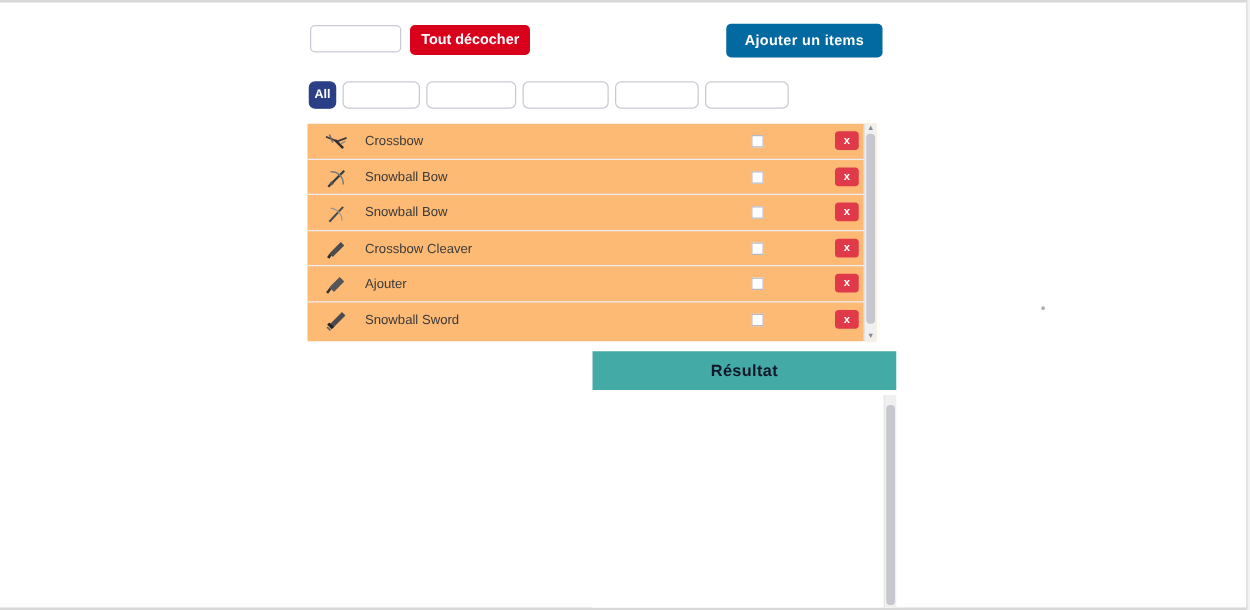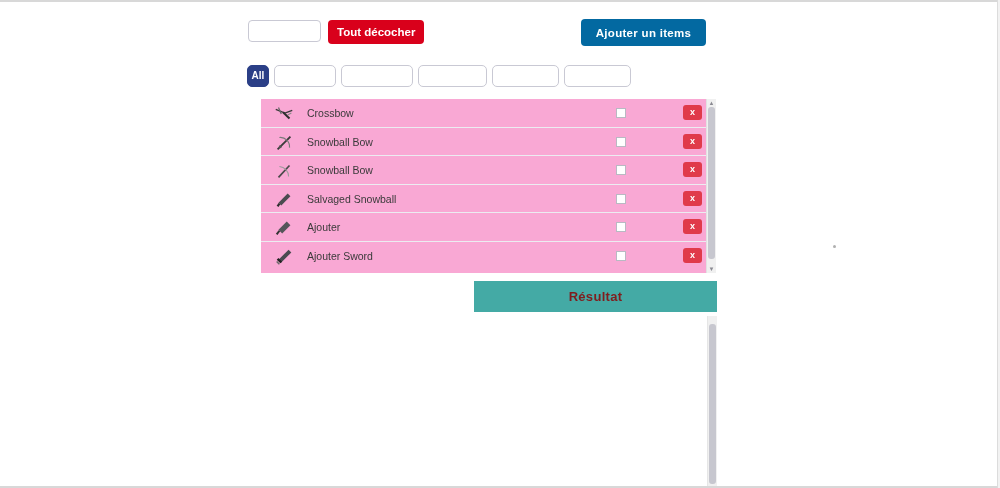--- a/index.html
+++ b/index.html
@@ -125,25 +125,25 @@
     color: #ffffff;
     font-weight: bold;
     font-size: 10px;
     text-align: center;
     line-height: 20px;
   }
 
   
   .list-wrap {
     position: absolute;
-    left: 261px;
+    left: 246px;
     top: 99px;
     width: 455px;
     height: 174px;
-    background: #f9a8d4;
+    background: #fdba74;
     overflow: hidden;
   }
   .list {
     position: absolute;
     left: 0; top: 0;
     width: 447px;
     height: 174px;
   }
   .row {
     position: relative;
@@ -231,21 +231,21 @@
   .sb-arrow.down { bottom: 0; }
 
   
   .result-bar {
     position: absolute;
     left: 474px;
     top: 281px;
     width: 243px;
     height: 31px;
     background: #44aaa5;
-    color: #7f1d1d;
+    color: #0f172a;
     font-size: 13px;
     font-weight: bold;
     font-family: "Liberation Sans", sans-serif;
     text-align: center;
     line-height: 31px;
     letter-spacing: 0.3px;
   }
 
   
   .lower-panel {
@@ -342,42 +342,42 @@
         <div class="row-label">Snowball Bow</div>
         <div class="row-check"></div>
         <button class="row-del">x</button>
       </div>
 
       <div class="row">
         <svg class="row-icon" viewBox="0 0 24 24">
           <path d="M16 5 L19 8 L9 18 L6 15 Z" fill="#4b4b50"></path>
           <path d="M7 16 L5 19" stroke="#2e2e2e" stroke-width="2.4"></path>
         </svg>
-        <div class="row-label">Salvaged Snowball</div>
+        <div class="row-label">Crossbow Cleaver</div>
         <div class="row-check"></div>
         <button class="row-del">x</button>
       </div>
 
       <div class="row">
         <svg class="row-icon" viewBox="0 0 24 24">
           <path d="M15 5 L19 9 L10 18 L6 14 Z" fill="#55555a"></path>
           <path d="M7 15 L4 19" stroke="#333" stroke-width="2.2"></path>
         </svg>
         <div class="row-label">Ajouter</div>
         <div class="row-check"></div>
         <button class="row-del">x</button>
       </div>
 
       <div class="row">
         <svg class="row-icon" viewBox="0 0 24 24">
           <path d="M17 4 L20 7 L9 18 L6 15 Z" fill="#4a4a50"></path>
           <path d="M5 14 L9 18" stroke="#222" stroke-width="2.6"></path>
           <path d="M4 17 L7 20" stroke="#6a6a6a" stroke-width="1.6"></path>
         </svg>
-        <div class="row-label">Ajouter Sword</div>
+        <div class="row-label">Snowball Sword</div>
         <div class="row-check"></div>
         <button class="row-del">x</button>
       </div>
 
     </div>
 
     <div class="sb-track">
       <div class="sb-arrow up">▲</div>
       <div class="sb-thumb"></div>
       <div class="sb-arrow down">▼</div>

